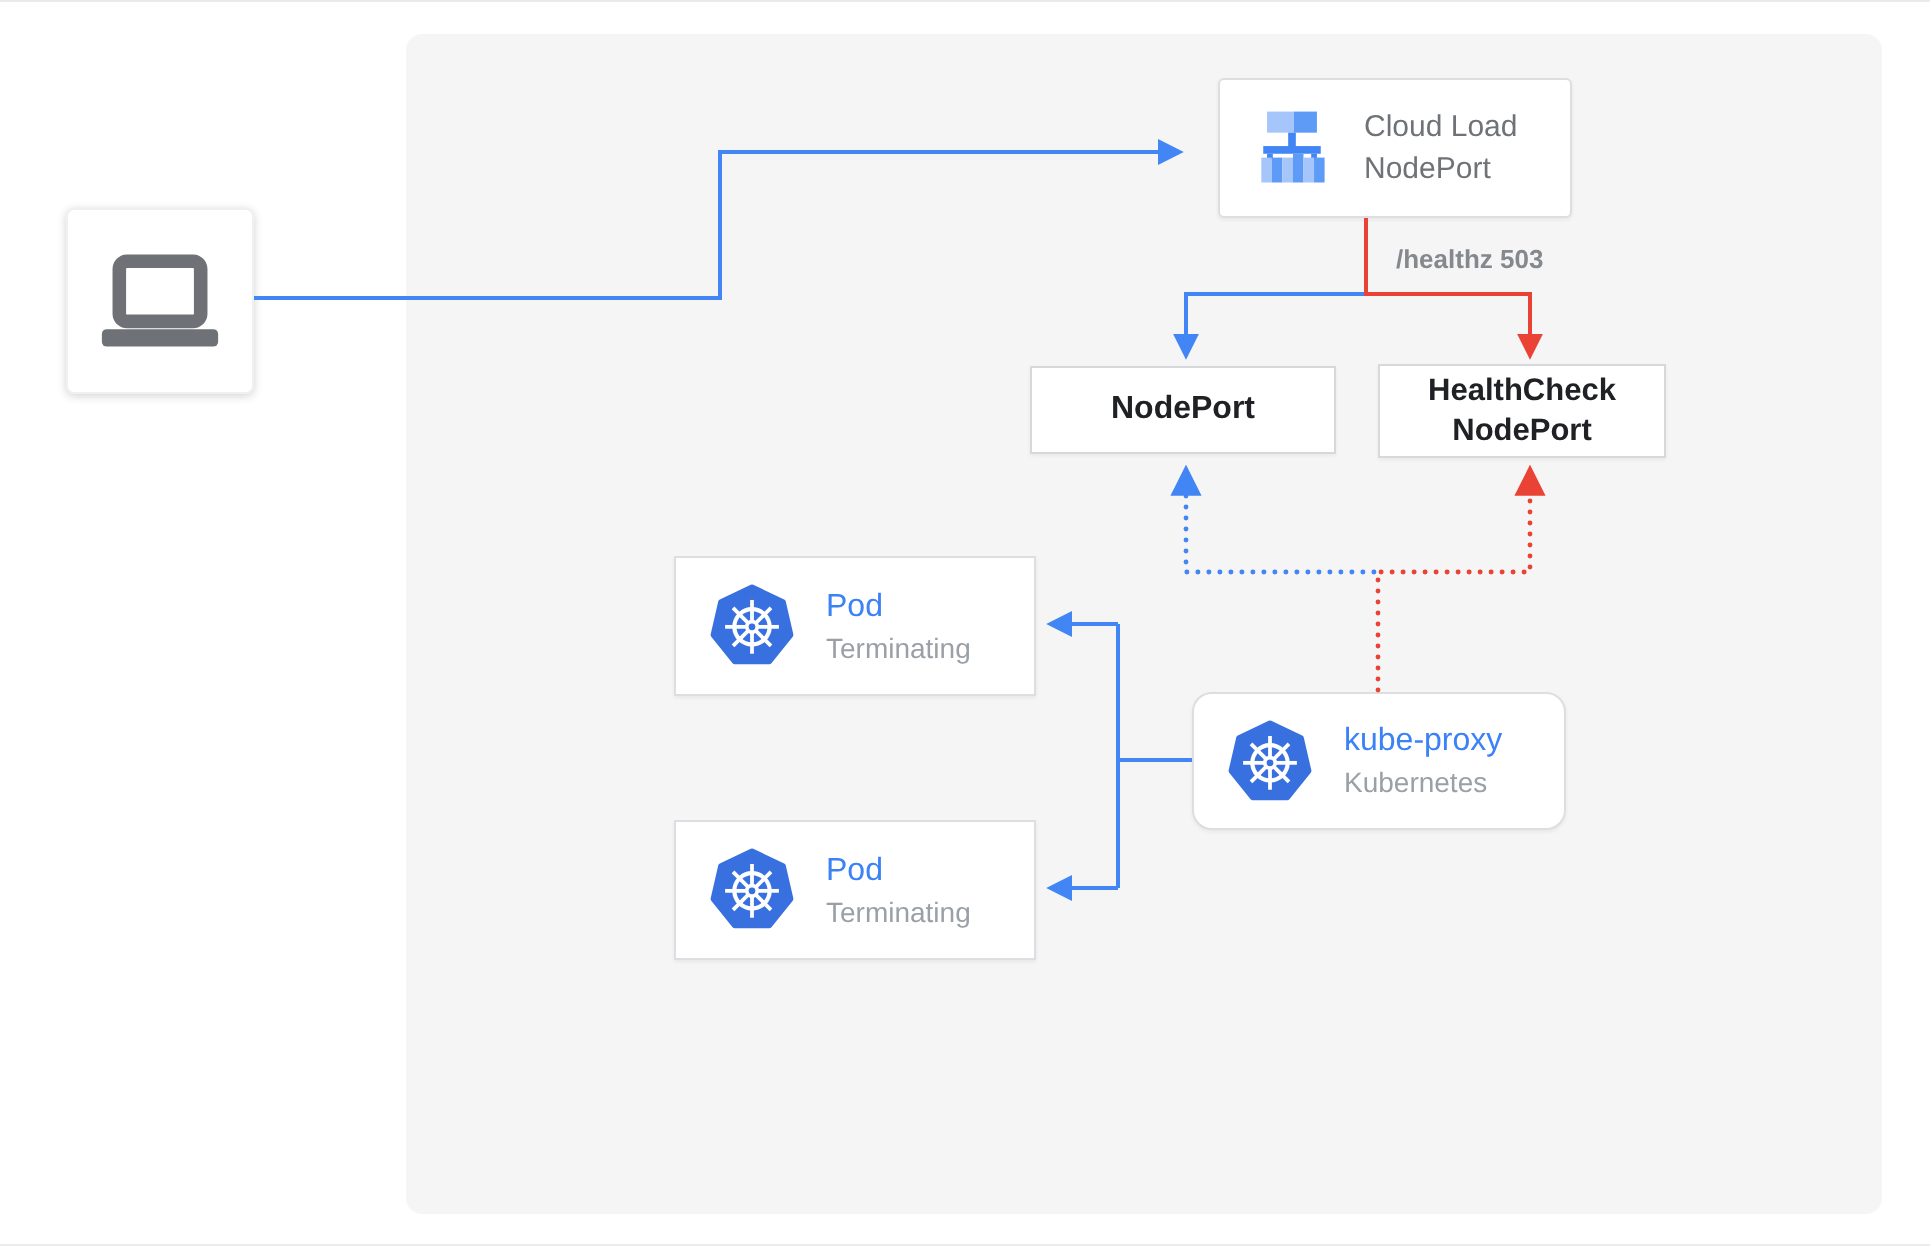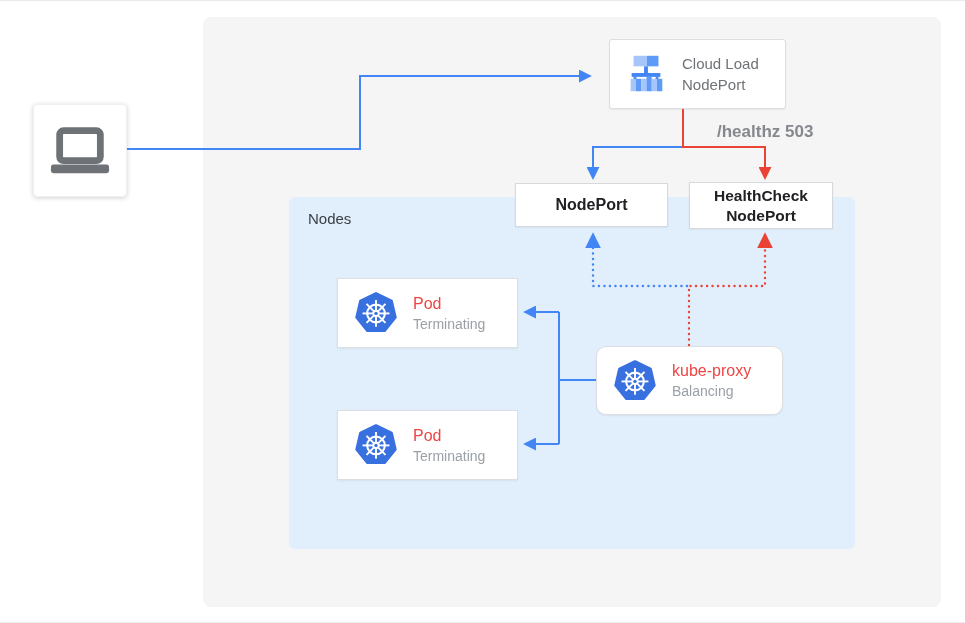--- a/index.html
+++ b/index.html
@@ -41,39 +41,36 @@
   }
   .nodeport-box{left:515px;top:182px;width:153px;height:44px;font-size:16px;}
   .healthcheck-box{left:689px;top:181px;width:144px;height:47px;font-size:15.5px;line-height:20px;}
   .entity-box{
     border:1px solid #dcdee1;box-shadow:0 1px 2px rgba(0,0,0,.06);
     display:flex;align-items:center;gap:16px;padding-left:17px;
   }
   .pod1-box{left:337px;top:277px;width:181px;height:70px;}
   .pod2-box{left:337px;top:409px;width:181px;height:70px;}
   .kubeproxy-box{left:596px;top:345px;width:187px;height:69px;border-radius:10px;}
-  .entity-title{font-size:16px;color:#ef4444;margin-bottom:3px;}
+  .entity-title{font-size:16px;color:#3b82f6;margin-bottom:3px;}
   .entity-subtitle{font-size:14px;color:var(--text-light-gray,#9aa0a6);}
   .healthz-label{
     position:absolute;left:698px;top:121px;
-    font-size:17px;font-weight:bold;color:#85888c;margin-left:19px;
+    font-size:13px;font-weight:bold;color:#85888c;
   }
   .wires{position:absolute;left:0;top:0;pointer-events:none;}
   .icon{display:block;}
 </style>
 </head>
 <body>
 
 <div class="stage">
 
   <div class="panel"></div>
 
-  <div class="nodes">
-    <div class="nodes-label">Nodes</div>
-  </div>
 
   <div class="box client-box">
     <svg class="icon" width="62" height="52" viewBox="0 0 64 52">
       <rect x="11" y="5" width="42" height="31" rx="4" fill="none" style="stroke:var(--laptop-gray,#6e7276)" stroke-width="7"></rect>
       <rect x="2" y="40" width="60" height="9" rx="2.5" style="fill:var(--laptop-gray,#6e7276)"></rect>
     </svg>
   </div>
 
   <div class="box clb-box">
     <svg class="icon" width="46" height="46" viewBox="0 0 48 48">
@@ -147,21 +144,21 @@
       <div class="entity-subtitle">Terminating</div>
     </div>
   </div>
 
   <div class="box entity-box kubeproxy-box">
     <svg class="icon" width="42" height="42" viewBox="0 0 100 100">
         <use href="#k8s-logo"></use>
       </svg>
     <div>
       <div class="entity-title">kube-proxy</div>
-      <div class="entity-subtitle">Balancing</div>
+      <div class="entity-subtitle">Kubernetes</div>
     </div>
   </div>
 
   <svg class="wires" width="965" height="623" viewBox="0 0 965 623">
     <defs>
       <marker id="arrow-blue" viewBox="0 0 10 10" refX="7" refY="5" markerWidth="6.5" markerHeight="6.5" orient="auto-start-reverse">
         <path d="M0,0 L10,5 L0,10 Z" style="fill:var(--blue,#4285f4)"></path>
       </marker>
       <marker id="arrow-red" viewBox="0 0 10 10" refX="7" refY="5" markerWidth="6.5" markerHeight="6.5" orient="auto-start-reverse">
         <path d="M0,0 L10,5 L0,10 Z" style="fill:var(--red,#ea4335)"></path>

